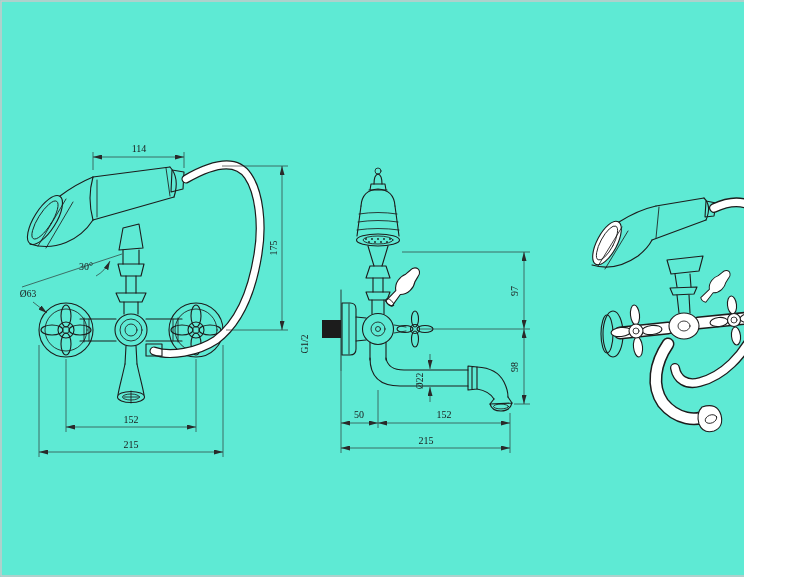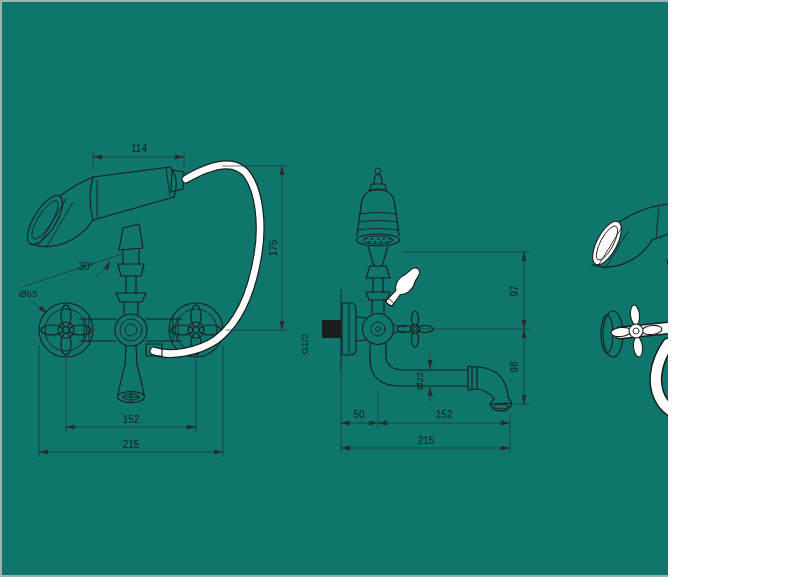--- a/index.html
+++ b/index.html
@@ -1,17 +1,17 @@
 <!DOCTYPE html>
 <html><head>
 <meta charset="utf-8">
 <style>
   html,body{margin:0;padding:0;background:#ffffff;}
-  .page{position:relative;width:668px;height:577px;background:#0f766e;overflow:hidden;
-        font-family:Liberation Sans, sans-serif;}
+  .page{position:relative;width:744px;height:577px;background:#5eead4;overflow:hidden;
+        font-family:Liberation Serif, serif;}
   svg{display:block}
   .part{stroke:#1c1c1c;stroke-width:1.1;fill:none;stroke-linecap:round;stroke-linejoin:round;}
   .part-thin{stroke:#1c1c1c;stroke-width:0.85;fill:none;stroke-linecap:round;}
   .solid{fill:#1c1c1c;stroke:none;}
   .whitefill{fill:#ffffff;stroke:#1c1c1c;stroke-width:1.1;stroke-linejoin:round;}
   .tube-out{stroke:#1c1c1c;fill:none;stroke-linecap:round;}
   .tube-in{stroke:#ffffff;fill:none;stroke-linecap:round;}
   .dimline{stroke:#2a2a2a;stroke-width:0.65;fill:none;}
   .dim{font-size:10px;fill:#1a1a1a;text-anchor:middle;}
   .dimsm{font-size:9.5px;fill:#1a1a1a;text-anchor:middle;}

